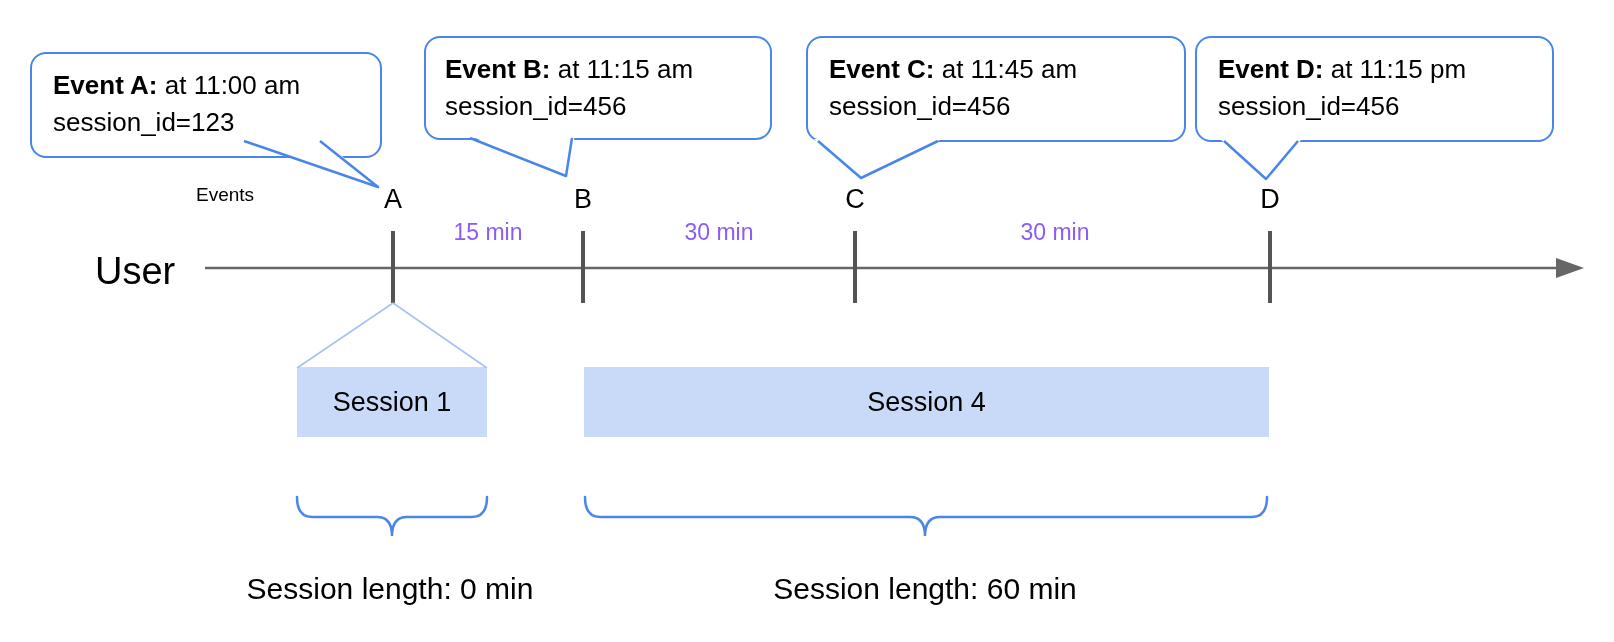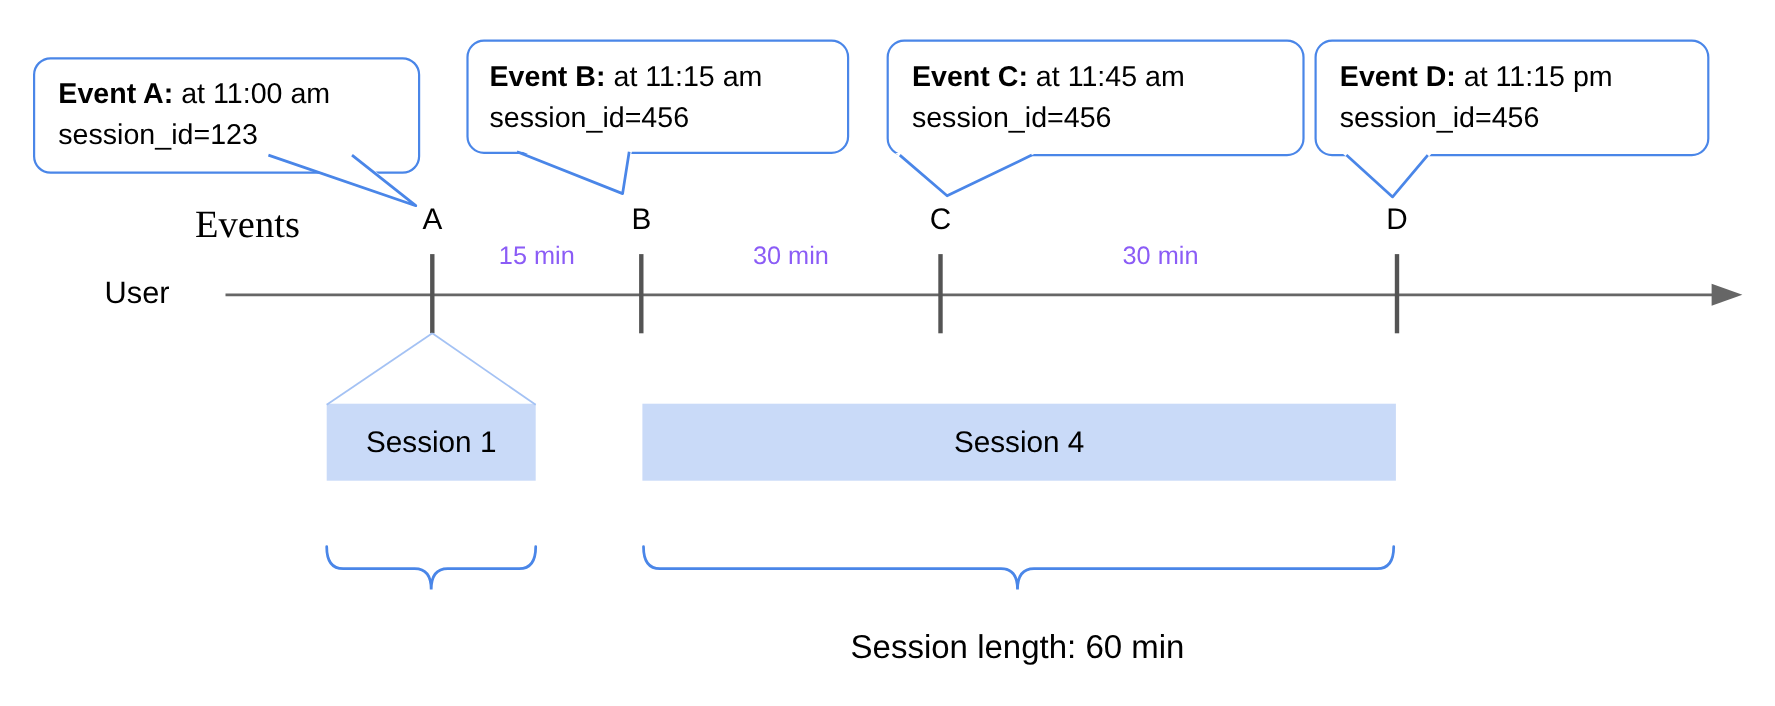--- a/index.html
+++ b/index.html
@@ -32,22 +32,22 @@
 
   .svg-layer {
     position: absolute;
     left: 0; top: 0;
     width: 1614px; height: 642px;
     z-index: 2;
     pointer-events: none;
   }
 
   .label { position: absolute; white-space: nowrap; }
-  .user-label   { left: 95px;  top: 250px; font-size: 28px; text-align: right; }
-  .events-label { left: 225px; top: 184px; font-size: 35px; transform: translateX(-50%); font-family: Liberation Serif, serif; }
+  .user-label   { left: 95px;  top: 250px; font-size: 38px; text-align: right; }
+  .events-label { left: 225px; top: 184px; font-size: 19px; transform: translateX(-50%); }
   .event-letter { top: 184px;  font-size: 27px; transform: translateX(-50%); }
   .letter-a { left: 393px; }
   .letter-b { left: 583px; }
   .letter-c { left: 855px; }
   .letter-d { left: 1270px; }
   .gap-label { top: 219px; font-size: 23px; transform: translateX(-50%); color: #8b5cf6; text-align: center; }
   .gap-1 { left: 488px; }
   .gap-2 { left: 719px; }
   .gap-3 { left: 1055px; }
 
@@ -101,20 +101,21 @@
   <div class="label gap-label gap-2">30 min</div>
   <div class="label gap-label gap-3">30 min</div>
 
   <div class="session-box session-1">
     <span>Session 1</span>
   </div>
   <div class="session-box session-2">
     <span>Session 4</span>
   </div>
 
+  <div class="label length-label length-1">Session length: 0 min</div>
   <div class="label length-label length-2">Session length: 60 min</div>
 
   <svg class="svg-layer" viewBox="0 0 1614 642" xmlns="http://www.w3.org/2000/svg">
 
     <g>
       <line x1="205" y1="268" x2="1560" y2="268" stroke="#666666" stroke-width="2.5"></line>
       <polygon points="1556,258 1584,268 1556,278" fill="#666666"></polygon>
     </g>
 
     <g stroke="#545454" stroke-width="4">

